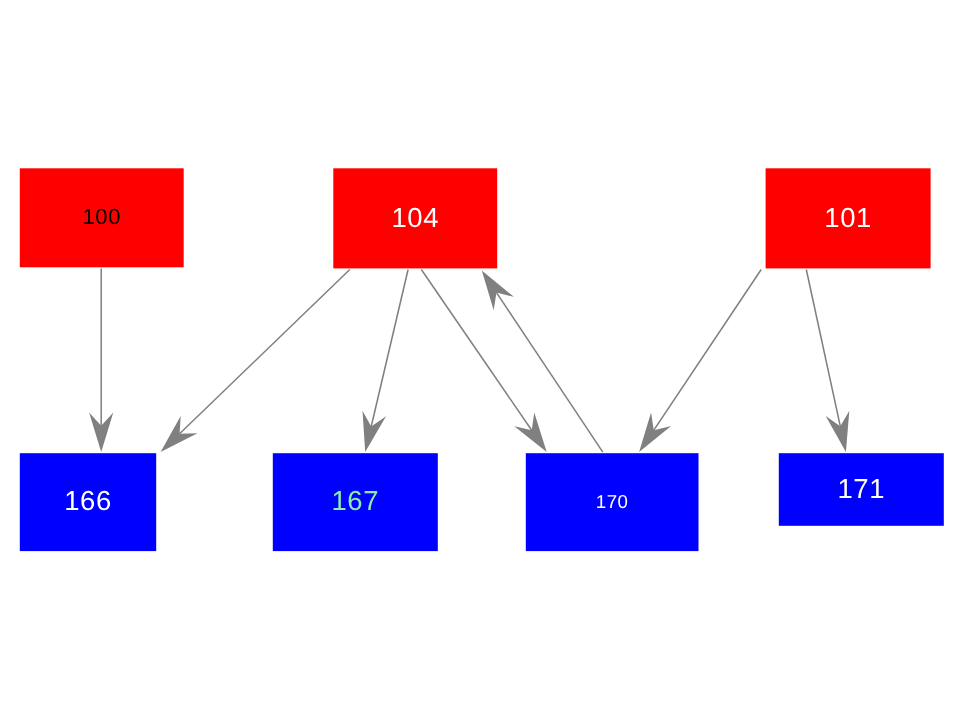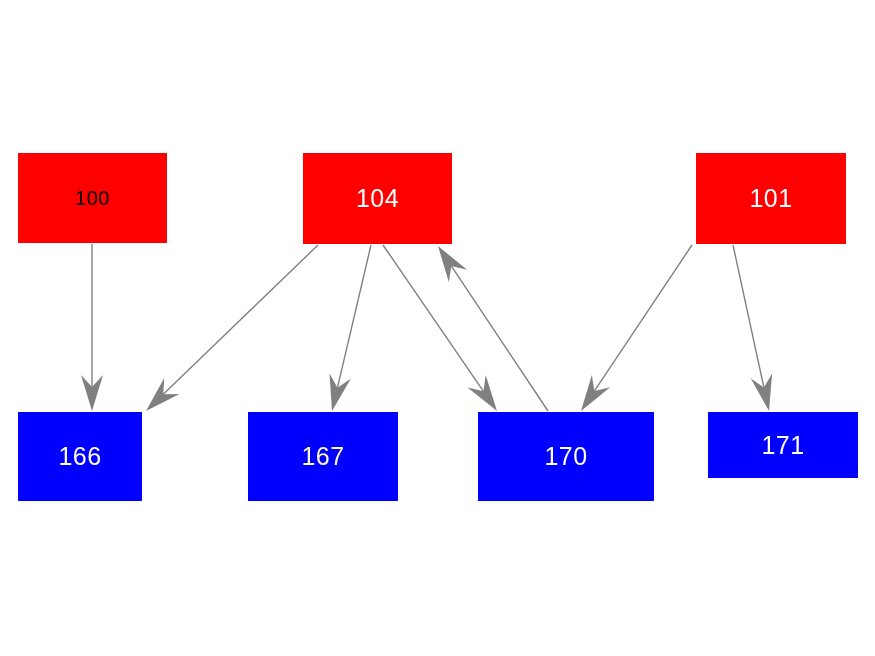--- a/index.html
+++ b/index.html
@@ -84,23 +84,23 @@
   </div>
   <div class="graph-node" style="left: 303px; top: 153px; width: 149px; height: 91px; background: rgb(255, 0, 0); color: rgb(255, 255, 255); font-size: 25px;">
     <span class="node-label">104</span>
   </div>
   <div class="graph-node" style="left: 648px; top: 153px; width: 150px; height: 91px; background: rgb(255, 0, 0); color: rgb(255, 255, 255); font-size: 25px; margin-left: 48px;">
     <span class="node-label">101</span>
   </div>
   <div class="graph-node" style="left: 18px; top: 412px; width: 124px; height: 89px; background: rgb(0, 0, 255); color: rgb(255, 255, 255); font-size: 25px;">
     <span class="node-label">166</span>
   </div>
-  <div class="graph-node" style="left: 248px; top: 412px; width: 150px; height: 89px; background: rgb(0, 0, 255); color: #fef9c3; font-size: 25px;">
+  <div class="graph-node" style="left: 248px; top: 412px; width: 150px; height: 89px; background: rgb(0, 0, 255); color: #86efac; font-size: 25px;">
     <span class="node-label">167</span>
   </div>
-  <div class="graph-node" style="left: 478px; top: 412px; width: 176px; height: 89px; background: rgb(0, 0, 255); color: rgb(255, 255, 255); font-size: 25px;">
+  <div class="graph-node" style="left: 478px; top: 412px; width: 157px; height: 89px; background: rgb(0, 0, 255); color: rgb(255, 255, 255); font-size: 17px;">
     <span class="node-label">170</span>
   </div>
   <div class="graph-node" style="left: 708px; top: 412px; width: 150px; height: 66px; background: rgb(0, 0, 255); color: rgb(255, 255, 255); font-size: 25px;">
     <span class="node-label">171</span>
   </div>
 
 </div>
 
 </body></html>

